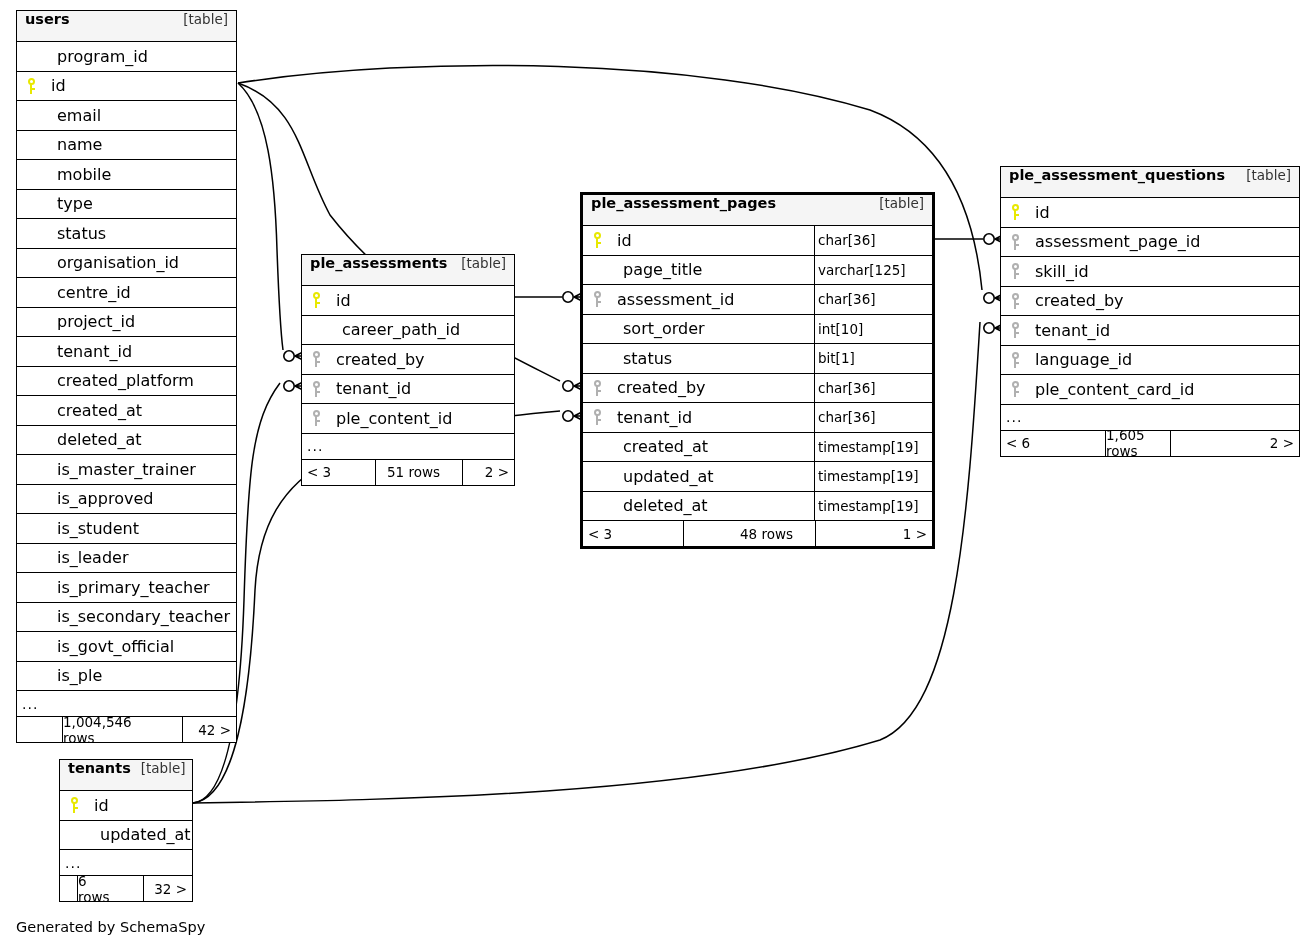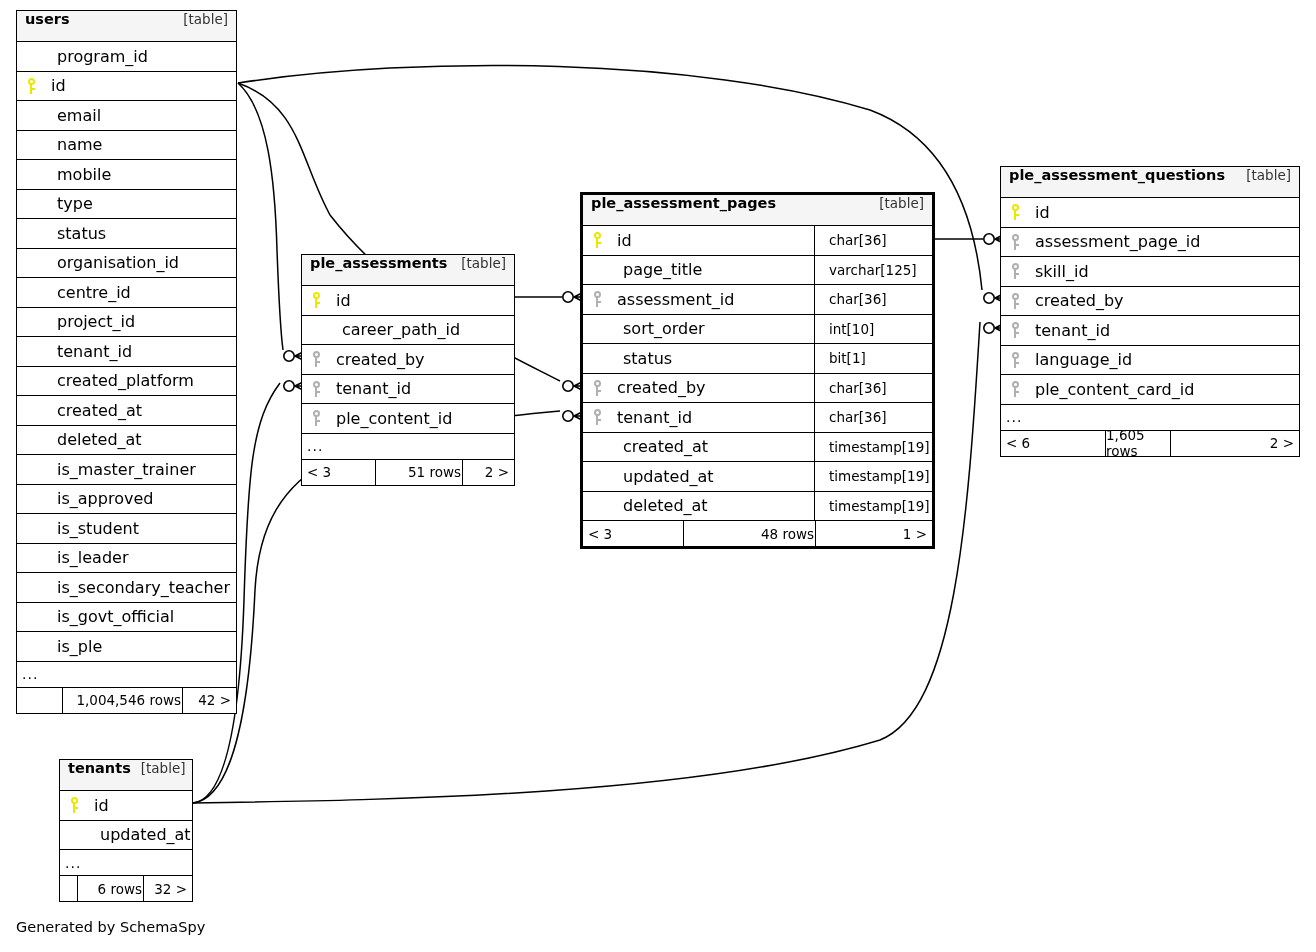--- a/index.html
+++ b/index.html
@@ -75,21 +75,21 @@
     min-width: 0;
     box-sizing: border-box;
     padding-left: 6px;
     height: 100%;
   }
   .col-type-cell {
     border-left: 1px solid #000000;
     box-sizing: border-box;
     display: flex;
     align-items: center;
-    padding-left: 14px;
+    padding-left: 3px;
     font-size: 13.5px;
     color: #000;
     height: 100%;
     width: 118px;
     flex: 0 0 118px;
   }
 
   .keyslot {
     width: 16px;
     flex: 0 0 16px;
@@ -125,21 +125,21 @@
     color: #000;
   }
   .f-left {
     display: flex; align-items: center;
     padding-left: 5px;
     box-sizing: border-box;
     border-right: 1px solid #000;
   }
   .f-mid {
     display: flex; align-items: center; justify-content: flex-end;
-    padding-right: 1px;
+    padding-right: 22px;
     box-sizing: border-box;
     border-right: 1px solid #000;
     flex: 1 1 auto;
   }
   .f-right {
     display: flex; align-items: center; justify-content: flex-end;
     padding-right: 5px;
     box-sizing: border-box;
   }
 
@@ -341,20 +341,26 @@
       </div>
       <div class="col-row">
         <span class="col-name-cell">
           <span class="keyslot"></span>
           <span class="col-label">is_leader</span>
         </span>
       </div>
       <div class="col-row">
         <span class="col-name-cell">
           <span class="keyslot"></span>
+          <span class="col-label">is_primary_teacher</span>
+        </span>
+      </div>
+      <div class="col-row">
+        <span class="col-name-cell">
+          <span class="keyslot"></span>
           <span class="col-label">is_secondary_teacher</span>
         </span>
       </div>
       <div class="col-row">
         <span class="col-name-cell">
           <span class="keyslot"></span>
           <span class="col-label">is_govt_official</span>
         </span>
       </div>
       <div class="col-row">

